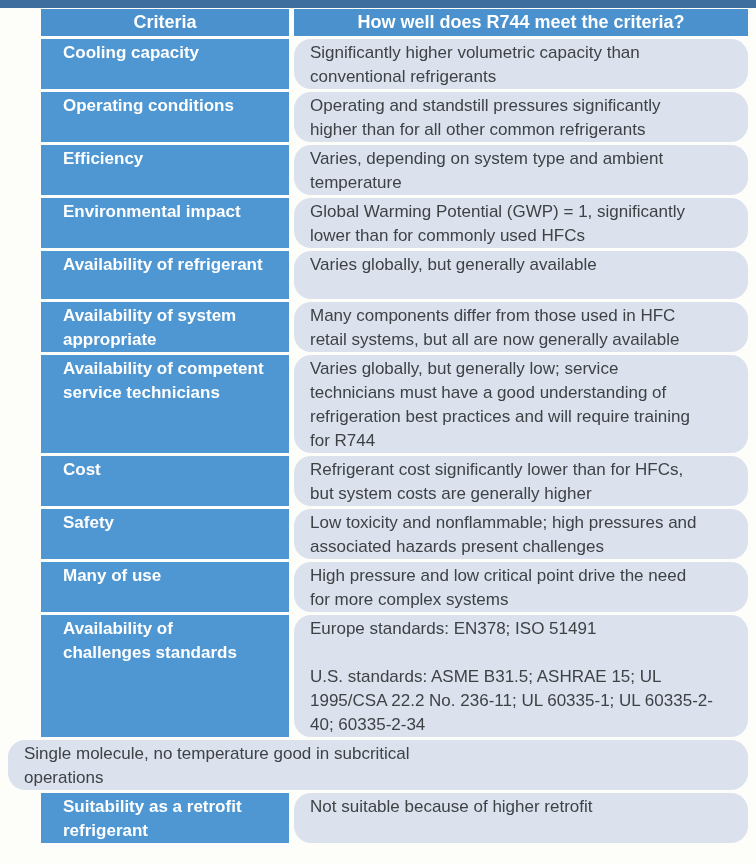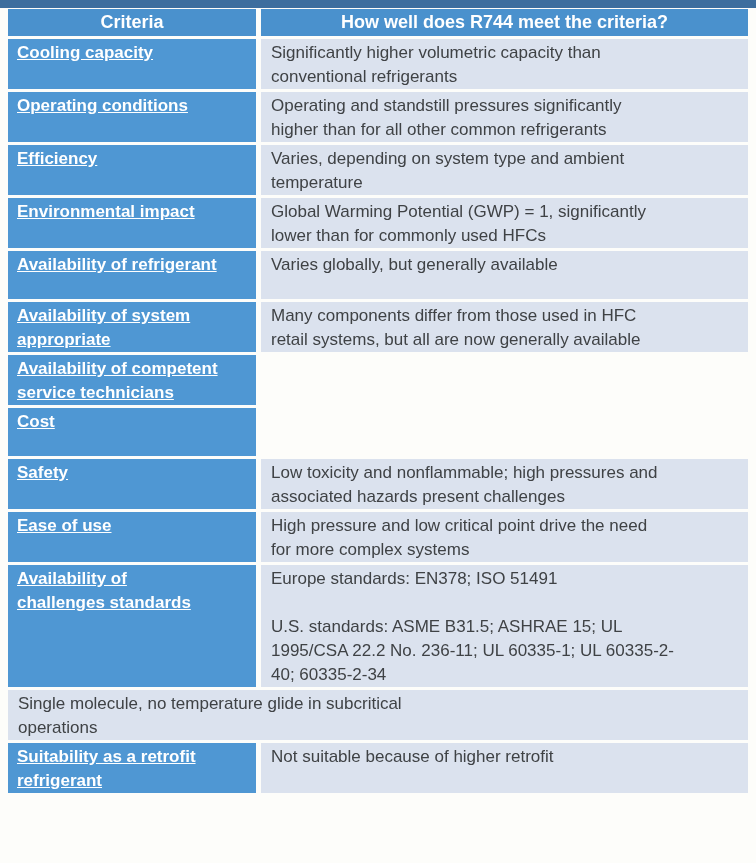--- a/index.html
+++ b/index.html
@@ -36,20 +36,21 @@
     flex-direction: row;
     gap: 5px;
   }
   .cell {
     white-space: pre-line;
     box-sizing: border-box;
   }
   .criteria-col {
     width: 248px;
     flex: 0 0 248px;
+    margin-left: 33px;
   }
   .answer-col {
     flex: 1 1 auto;
   }
   .header-row .cell {
     background: var(--header-bg, #4a91cd);
     color: var(--header-text, #ffffff);
     font-weight: bold;
     font-size: 18px;
     line-height: 27px;
@@ -59,27 +60,27 @@
   .body-row .cell {
     min-height: 48px;
     padding: 2px 8px 0 8px;
     font-size: 17px;
     line-height: 24px;
   }
   .body-row .criteria-col {
     background: var(--criteria-bg, #4f97d3);
     color: var(--criteria-text, #ffffff);
     font-weight: bold;
-    padding-left: 9px;
-    text-decoration: underline;
+    padding-left: 22px;
   }
   .body-row .answer-col {
     background: var(--answer-bg, #dbe2ee);
     color: var(--answer-text, #3f4245);
-    padding-left: 10px;
+    padding-left: 16px;
+    border-radius: 17px;
   }
 </style>
 </head>
 <body>
 
 <div class="top-strip"></div>
 
 <div class="r744-table">
 
   <div class="trow header-row">
@@ -119,50 +120,56 @@
   <div class="trow body-row">
     <div class="cell criteria-col">Availability of system
 appropriate</div>
     <div class="cell answer-col">Many components differ from those used in HFC
 retail systems, but all are now generally available</div>
   </div>
 
   <div class="trow body-row">
     <div class="cell criteria-col">Availability of competent
 service technicians</div>
+    <div class="cell answer-col">Varies globally, but generally low; service
+technicians must have a good understanding of
+refrigeration best practices and will require training
+for R744</div>
   </div>
 
   <div class="trow body-row">
     <div class="cell criteria-col">Cost</div>
+    <div class="cell answer-col">Refrigerant cost significantly lower than for HFCs,
+but system costs are generally higher</div>
   </div>
 
   <div class="trow body-row">
     <div class="cell criteria-col">Safety</div>
     <div class="cell answer-col">Low toxicity and nonflammable; high pressures and
 associated hazards present challenges</div>
   </div>
 
   <div class="trow body-row">
-    <div class="cell criteria-col">Ease of use</div>
+    <div class="cell criteria-col">Many of use</div>
     <div class="cell answer-col">High pressure and low critical point drive the need
 for more complex systems</div>
   </div>
 
   <div class="trow body-row">
     <div class="cell criteria-col">Availability of
 challenges standards</div>
     <div class="cell answer-col">Europe standards: EN378; ISO 51491
 
 U.S. standards: ASME B31.5; ASHRAE 15; UL
 1995/CSA 22.2 No. 236-11; UL 60335-1; UL 60335-2-
 40; 60335-2-34</div>
   </div>
 
   <div class="trow body-row">
-    <div class="cell answer-col">Single molecule, no temperature glide in subcritical
+    <div class="cell answer-col">Single molecule, no temperature good in subcritical
 operations</div>
   </div>
 
   <div class="trow body-row">
     <div class="cell criteria-col">Suitability as a retrofit
 refrigerant</div>
     <div class="cell answer-col">Not suitable because of higher retrofit</div>
   </div>
 
 </div>

